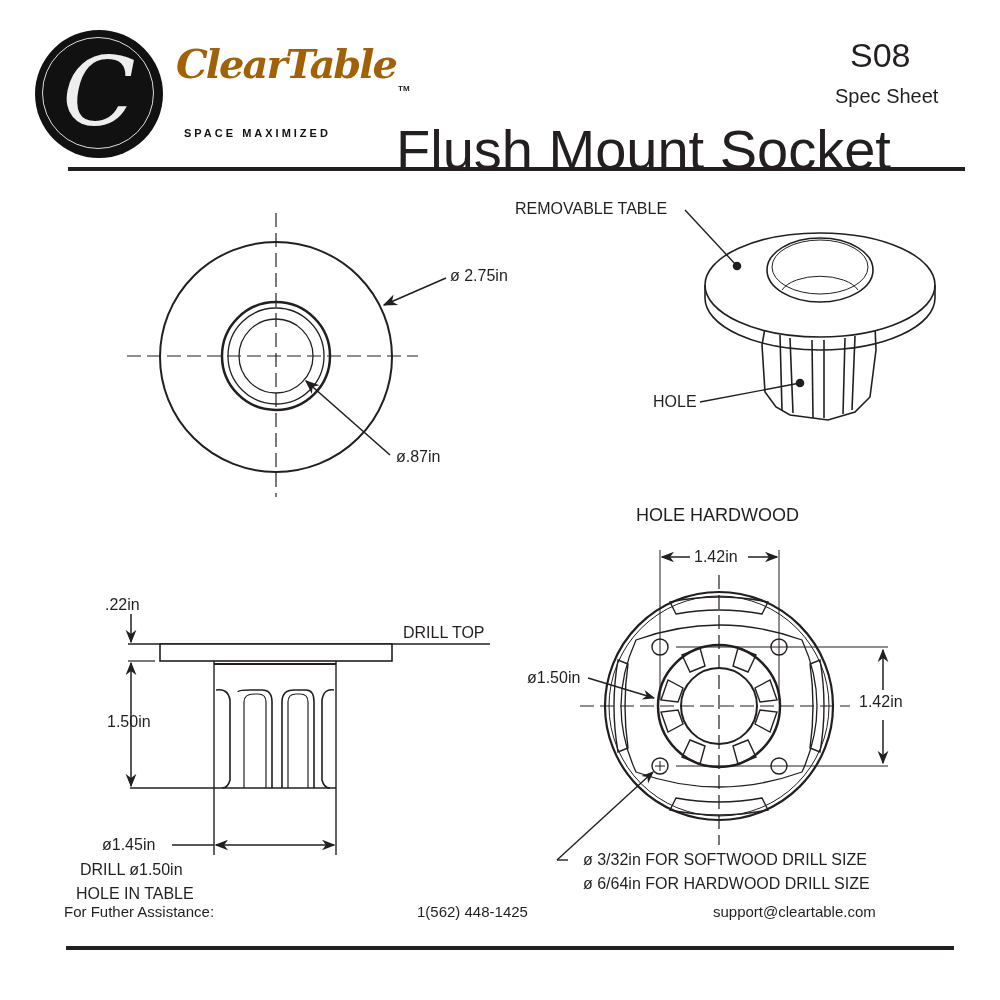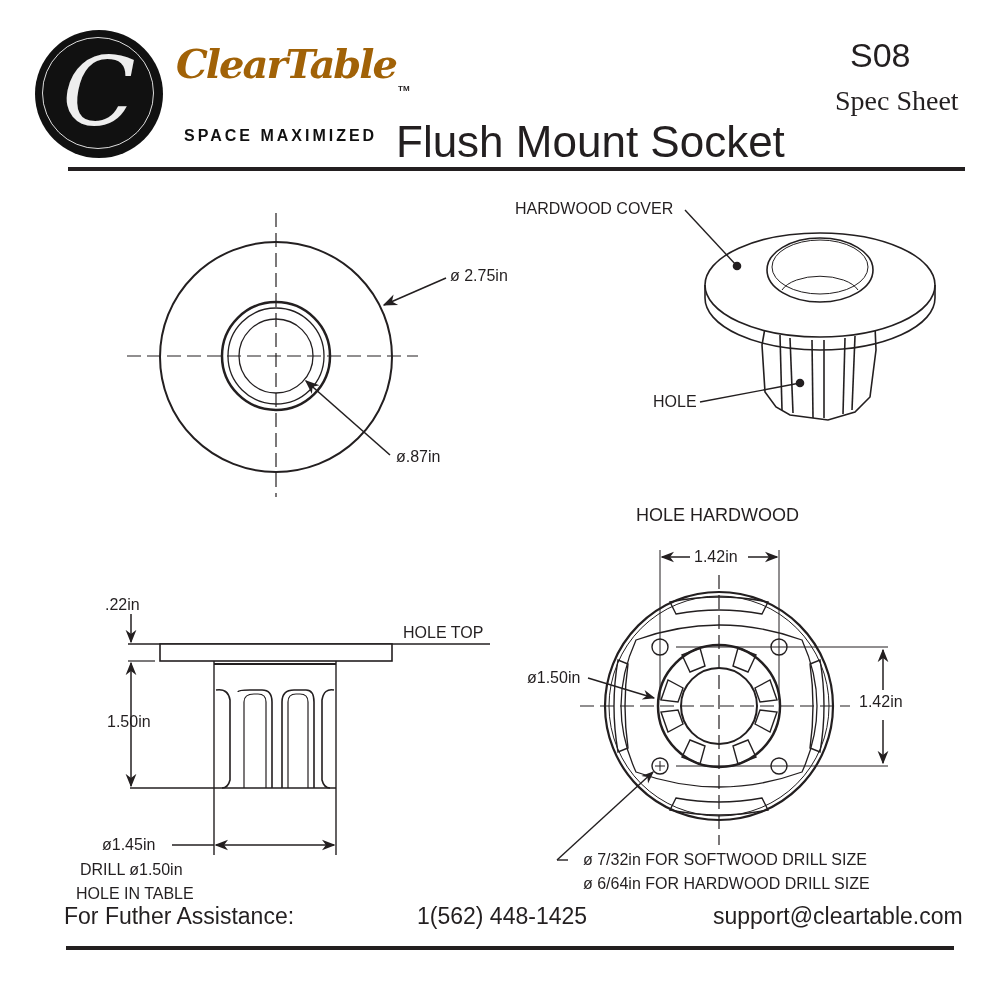--- a/index.html
+++ b/index.html
@@ -3,27 +3,27 @@
 <meta charset="utf-8">
 <style>
   html, body { margin:0; padding:0; background:#fff; }
   body { width:1000px; height:1000px; position:relative; overflow:hidden; font-family:"Liberation Sans", sans-serif; color:#231f20; }
   .abs { position:absolute; }
   .logo-circle { left:35px; top:30px; width:128px; height:128px; border-radius:50%; background:#111; }
   .logo-ring { position:absolute; left:7px; top:7px; width:112px; height:112px; border-radius:50%; border:1.5px solid #ddd; box-sizing:border-box; }
   .logo-c { position:absolute; left:0; top:0; width:128px; height:128px; text-align:center; line-height:124px; font-family:"DejaVu Serif", serif; font-style:italic; font-size:96px; color:#eee; }
   .brand { left:176px; top:40px; font-family:"DejaVu Serif", serif; font-style:italic; font-weight:bold; font-size:40px; letter-spacing:-2px; color:#a16207; }
   .tm { left:398px; top:84px; font-size:8px; font-weight:bold; }
-  .tagline { left:184px; top:127px; font-size:16px; font-weight:bold; letter-spacing:3px; color:#111; }
-  .title { left:396px; top:117px; font-size:44px; color:#231f20; }
+  .tagline { left:184px; top:127px; font-size:11px; font-weight:bold; letter-spacing:3px; color:#111; }
+  .title { left:396px; top:117px; font-size:56px; color:#231f20; }
   .code { left:850px; top:36px; font-size:34px; }
-  .subcode { left:835px; top:85px; font-size:28px;font-family:Liberation Serif, serif; }
+  .subcode { left:835px; top:85px; font-size:20px; }
   .rule-top { left:68px; top:167px; width:897px; height:4px; background:#231f20; }
   .rule-bottom { left:66px; top:946px; width:888px; height:4px; background:#231f20; }
-  .footer { top:903px; font-size:23px; }
+  .footer { top:903px; font-size:15px; }
   .lbl { font-size:16px; white-space:nowrap; }
 </style>
 </head>
 <body>
 
 <div class="abs logo-circle">
   <div class="logo-ring"></div>
   <div class="logo-c">C</div>
 </div>
 <div class="abs brand">ClearTable</div>
@@ -129,33 +129,33 @@
     <line x1="883" y1="720" x2="883" y2="763" stroke-width="1.5" marker-end="url(#arr)"></line>
     <line x1="588" y1="678" x2="654" y2="698" stroke-width="1.4" marker-end="url(#arr)"></line>
     <line x1="557" y1="860" x2="653" y2="772" stroke-width="1.4" marker-end="url(#arr)"></line>
     <line x1="557" y1="860" x2="568" y2="860" stroke-width="1.4"></line>
   </g>
 </svg>
 
 <div class="abs lbl" style="left:450px;top:267px">ø 2.75in</div>
 <div class="abs lbl" style="left:396px;top:448px">ø.87in</div>
 
-<div class="abs lbl" style="left:515px;top:200px">HARDWOOD COVER</div>
+<div class="abs lbl" style="left:515px;top:200px">REMOVABLE TABLE</div>
 <div class="abs lbl" style="left:653px;top:393px">HOLE</div>
 
 <div class="abs lbl" style="left:105px;top:596px">.22in</div>
-<div class="abs lbl" style="left:403px;top:624px">HOLE TOP</div>
+<div class="abs lbl" style="left:403px;top:624px">DRILL TOP</div>
 <div class="abs lbl" style="left:107px;top:713px">1.50in</div>
 <div class="abs lbl" style="left:102px;top:836px">ø1.45in</div>
 <div class="abs lbl" style="left:80px;top:861px">DRILL  ø1.50in</div>
 <div class="abs lbl" style="left:76px;top:885px">HOLE IN TABLE</div>
 
 <div class="abs lbl" style="left:636px;top:505px;font-size:18px">HOLE HARDWOOD</div>
 <div class="abs lbl" style="left:694px;top:548px">1.42in</div>
 <div class="abs lbl" style="left:859px;top:693px">1.42in</div>
 <div class="abs lbl" style="left:527px;top:669px">ø1.50in</div>
-<div class="abs lbl" style="left:583px;top:851px">ø 7/32in FOR SOFTWOOD DRILL SIZE</div>
+<div class="abs lbl" style="left:583px;top:851px">ø 3/32in FOR SOFTWOOD DRILL SIZE</div>
 <div class="abs lbl" style="left:583px;top:875px">ø 6/64in FOR HARDWOOD DRILL SIZE</div>
 
 <div class="abs rule-bottom"></div>
 <div class="abs footer" style="left:64px">For Futher Assistance:</div>
 <div class="abs footer" style="left:417px">1(562) 448-1425</div>
 <div class="abs footer" style="left:713px">support@cleartable.com</div>
 
 </body></html>

